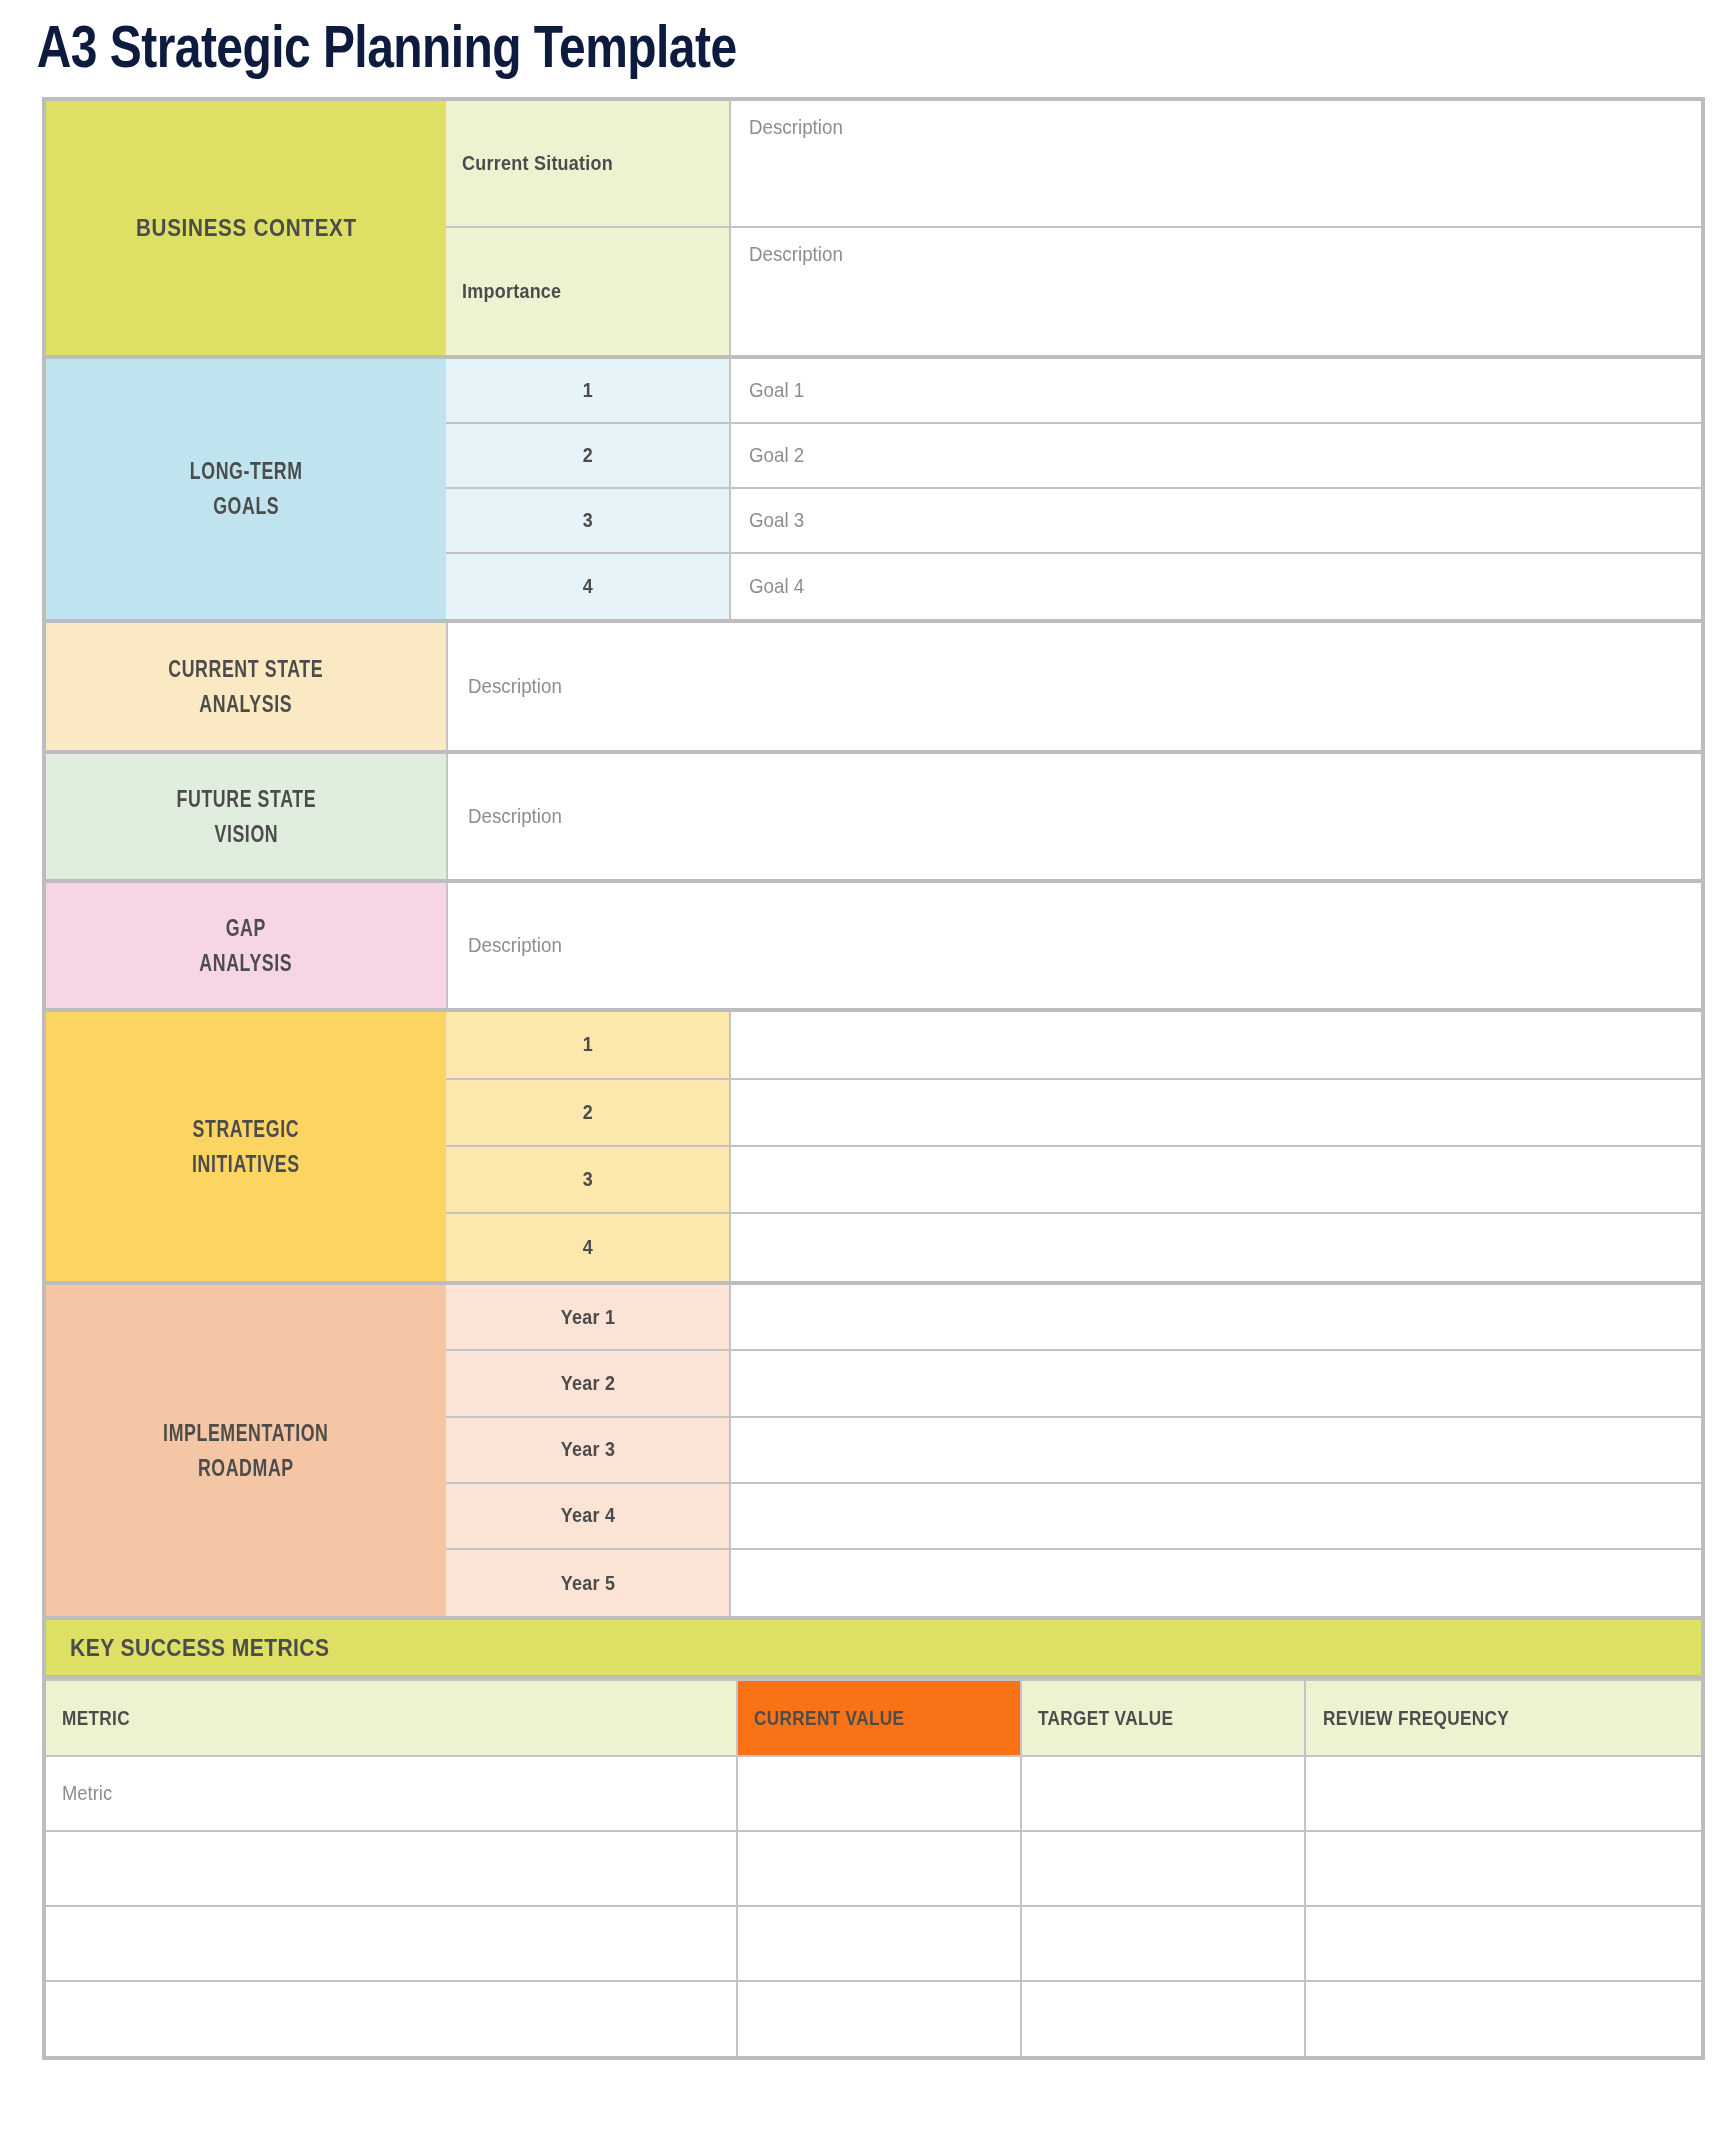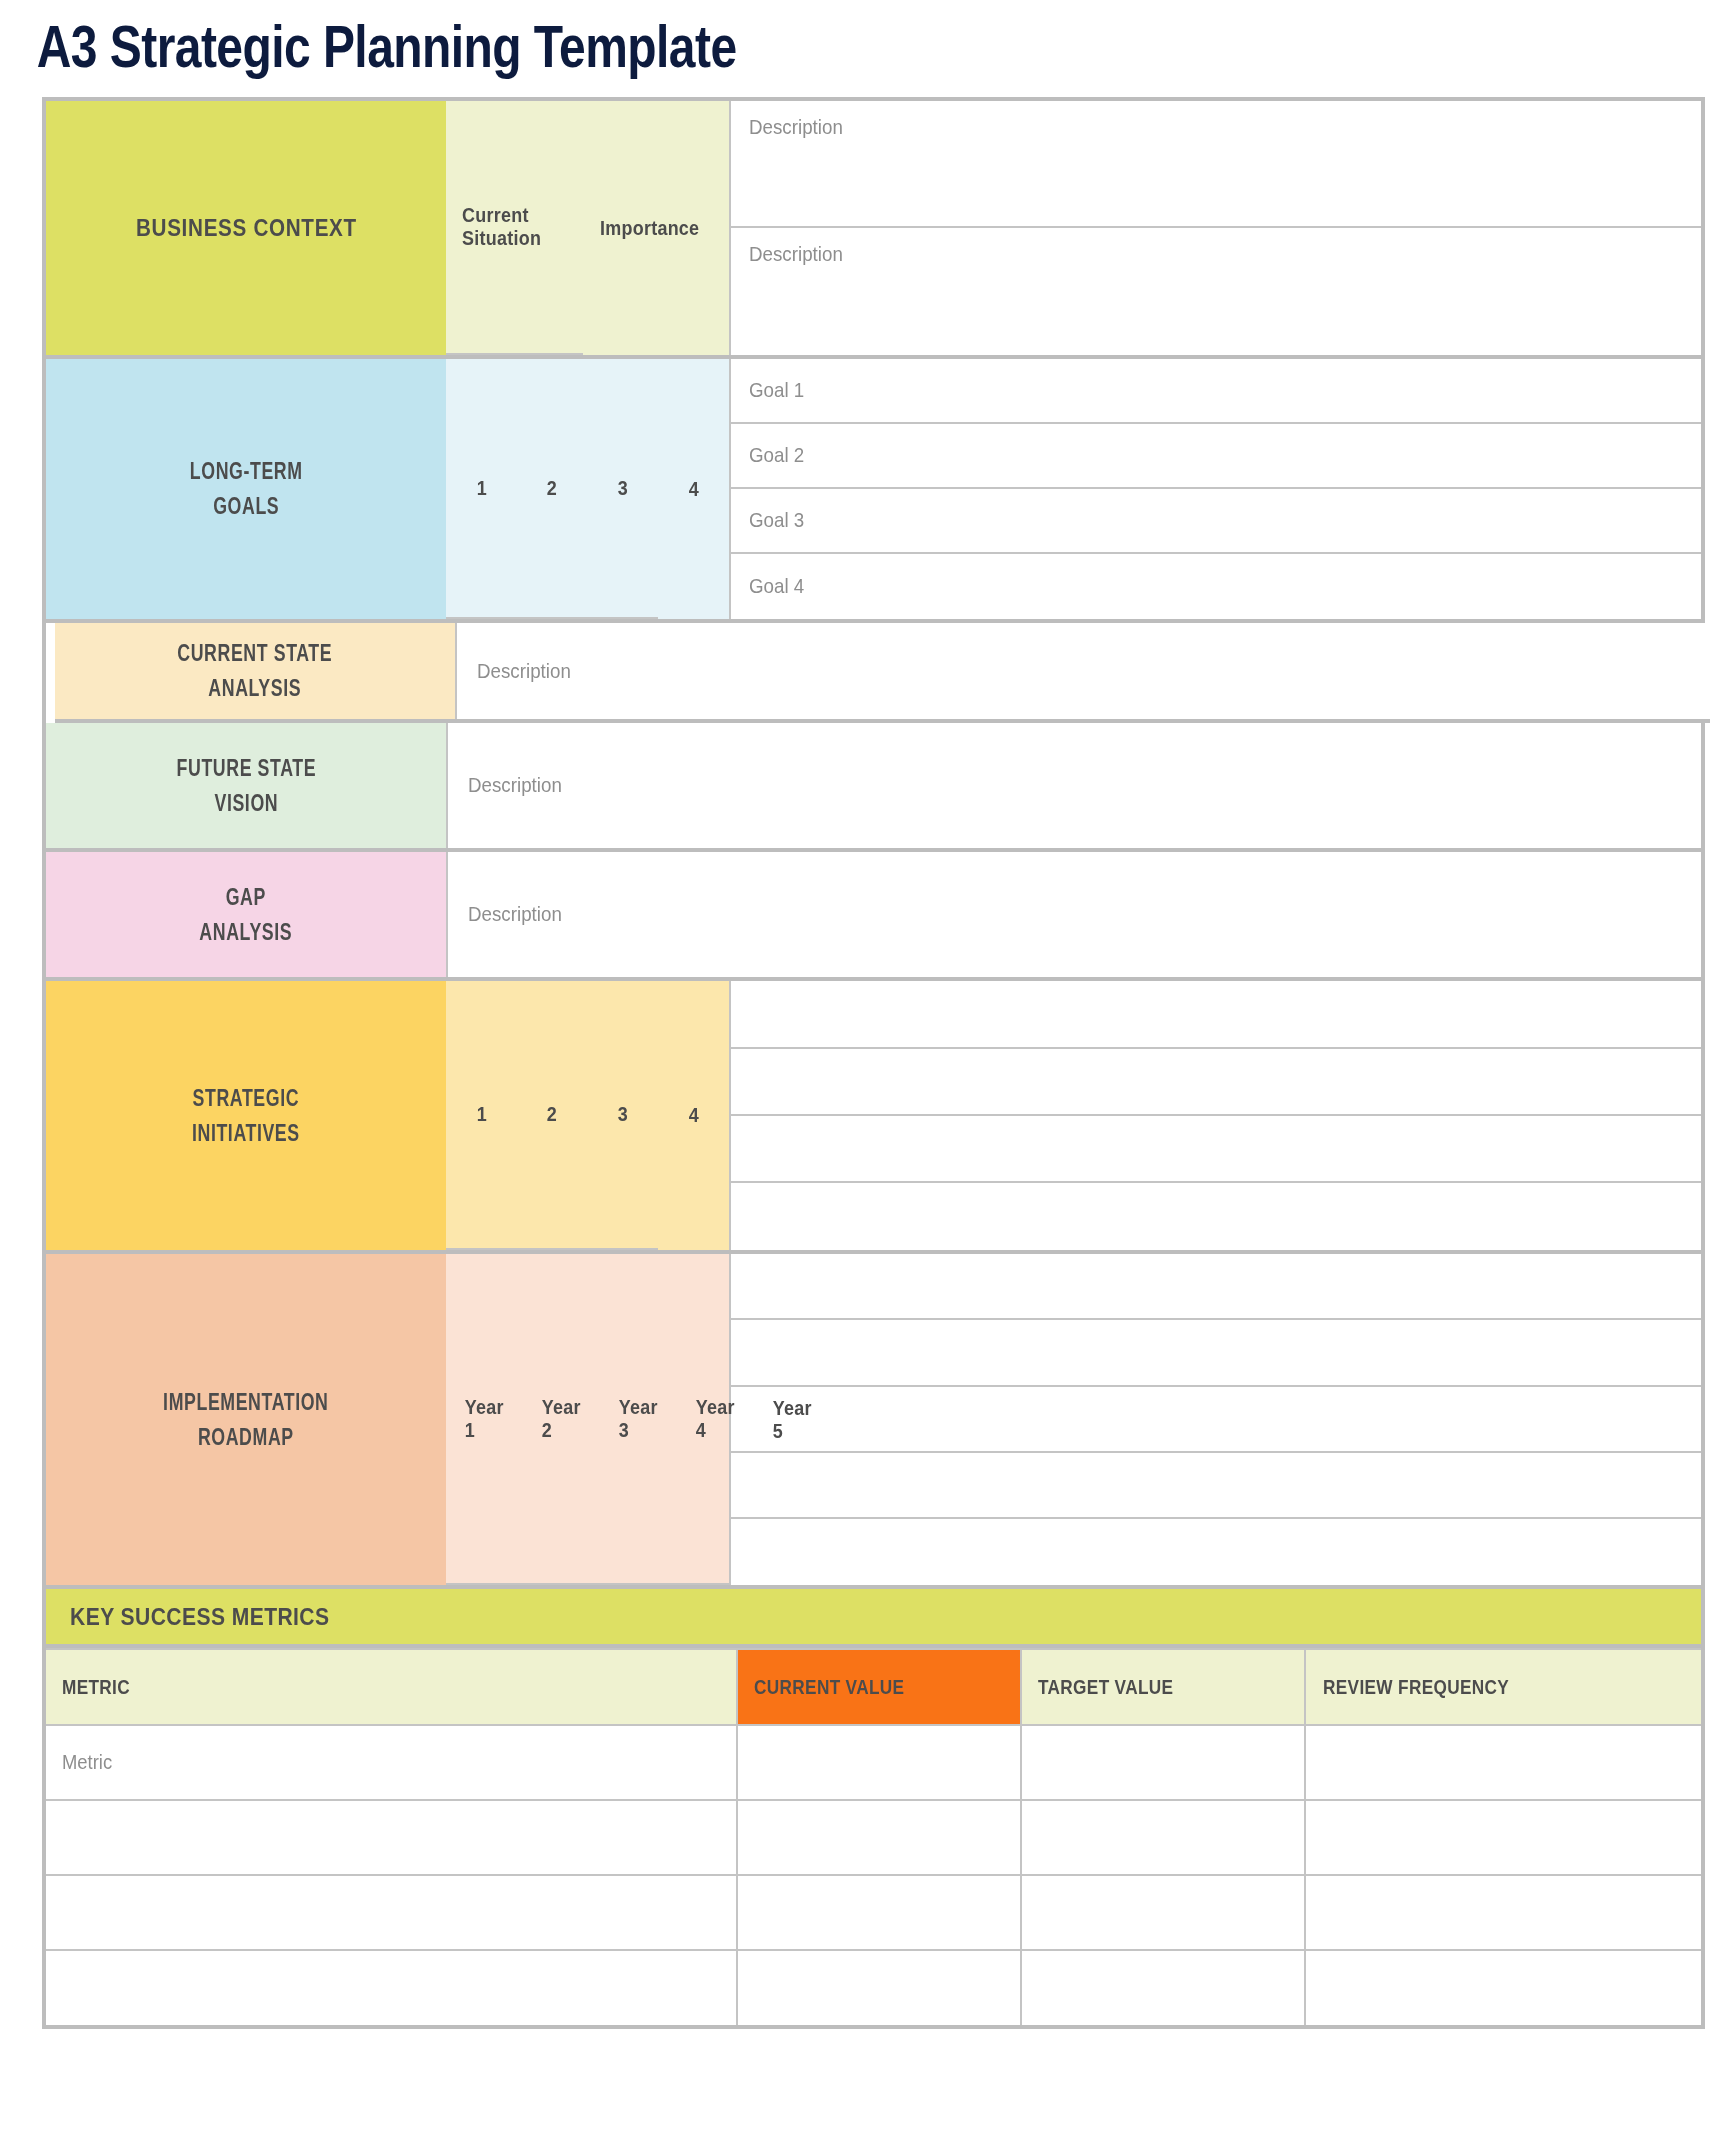--- a/index.html
+++ b/index.html
@@ -70,21 +70,21 @@
     padding: 5.4px 6.8px;
     transform-origin: center;
   }
   .cat-cell span { display: block; transform: scaleX(0.86); }
 
   .sub-col {
     flex: 0 0 283px;
     width: 283px;
     box-sizing: border-box;
     display: flex;
-    flex-direction: row;
+    flex-direction: column;
   }
   .val-col {
     flex: 1 1 auto;
     box-sizing: border-box;
     display: flex;
     flex-direction: column;
   }
 
   .sub-cell {
     box-sizing: border-box;
@@ -233,21 +233,21 @@
           </div>
         <div class="val-cell mid" style="flex:1 1 25%;">
             <span>Goal 3</span>
           </div>
         <div class="val-cell mid" style="flex:1 1 25%;">
             <span>Goal 4</span>
           </div>
       </div>
     </div>
 
-    <div class="band" style="height:100px;margin-left:9px;">
+    <div class="band" style="height:131px;">
       <div class="cat-cell" style="background:#fbe9c3;">
         <span>
           <span>CURRENT STATE</span>
           <span style="display:block;">ANALYSIS</span>
         </span>
       </div>
       <div class="wide-desc">
         <span>Description</span>
       </div>
     </div>

